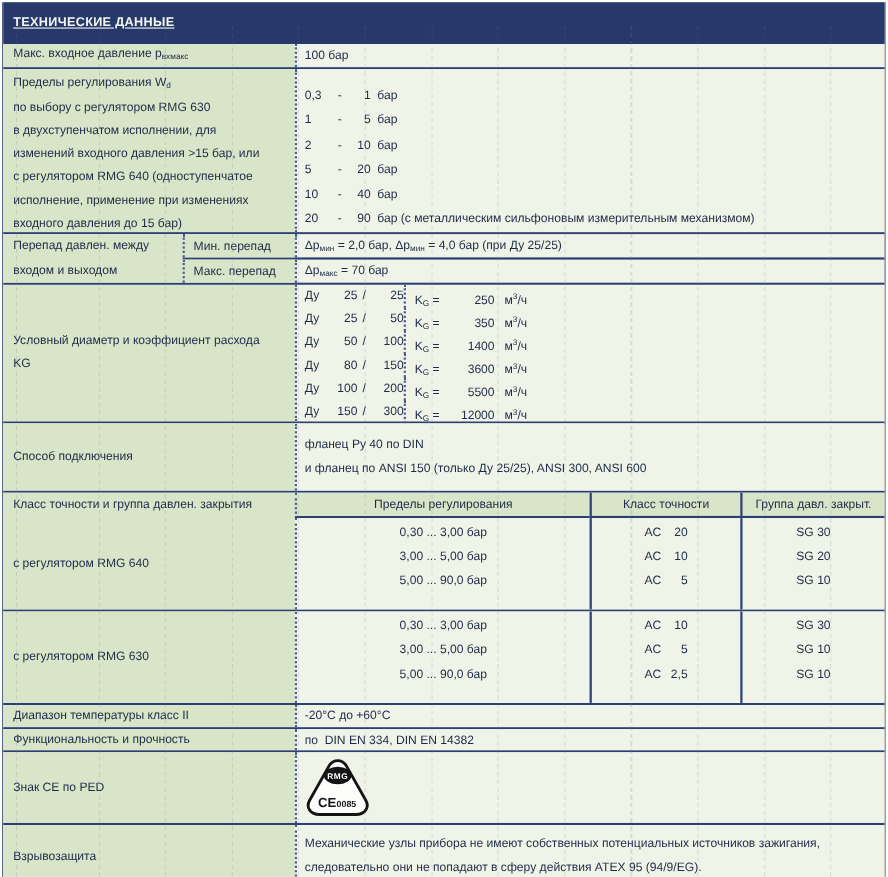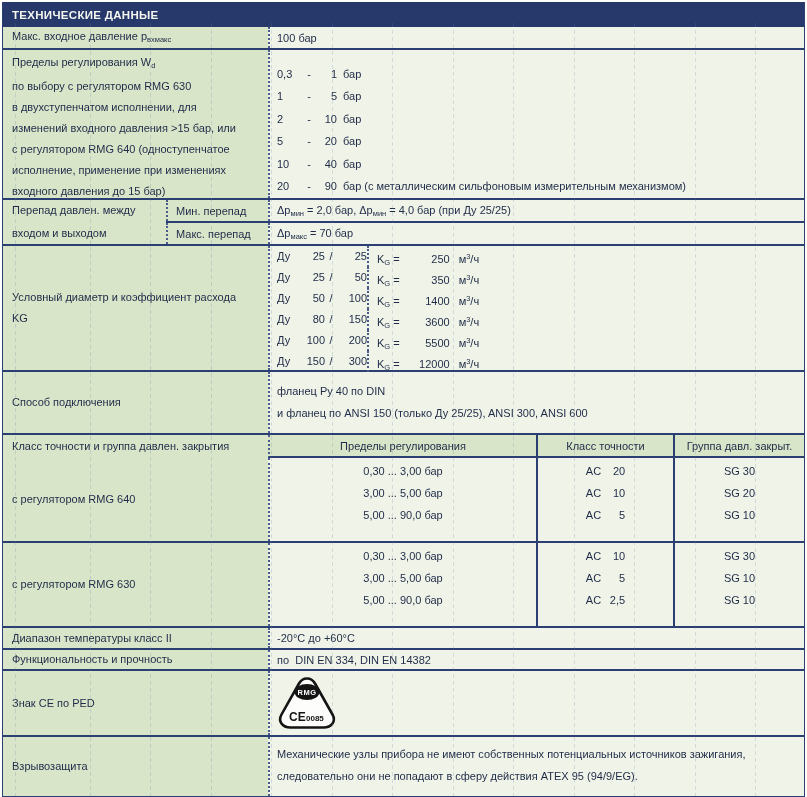--- a/index.html
+++ b/index.html
@@ -13,28 +13,29 @@
   }
   .sheet {
     position: relative;
     width: 803px;
     border-left: 1px solid #2c3f72;
     border-right: 1px solid #2c3f72;
     border-bottom: 3px solid #2c3f72;
     background: #f0f4e8;
   }
   .titlebar {
-    height: 25px;
+    height: 38px;
     background: #27386b;
     color: #f4f6f1;
     font-weight: bold;
     font-size: 11.5px;
     letter-spacing: 0.3px;
     display: flex; align-items: center;
     padding-left: 9px;
+    text-decoration: underline;
   }
   .row { display: flex; border-bottom: 2px solid #2c3f72; background: #f0f4e8; }
   .lcell {
     width: 265px; flex: 0 0 265px;
     background: #d9e5c9;
     display: flex; flex-direction: column; justify-content: center;
     padding-left: 9px; padding-right: 6px;
     line-height: 21px;
   }
   .vcell { flex: 1; border-left: 2px dotted #4a5c8c; background: #f0f4e8; }

